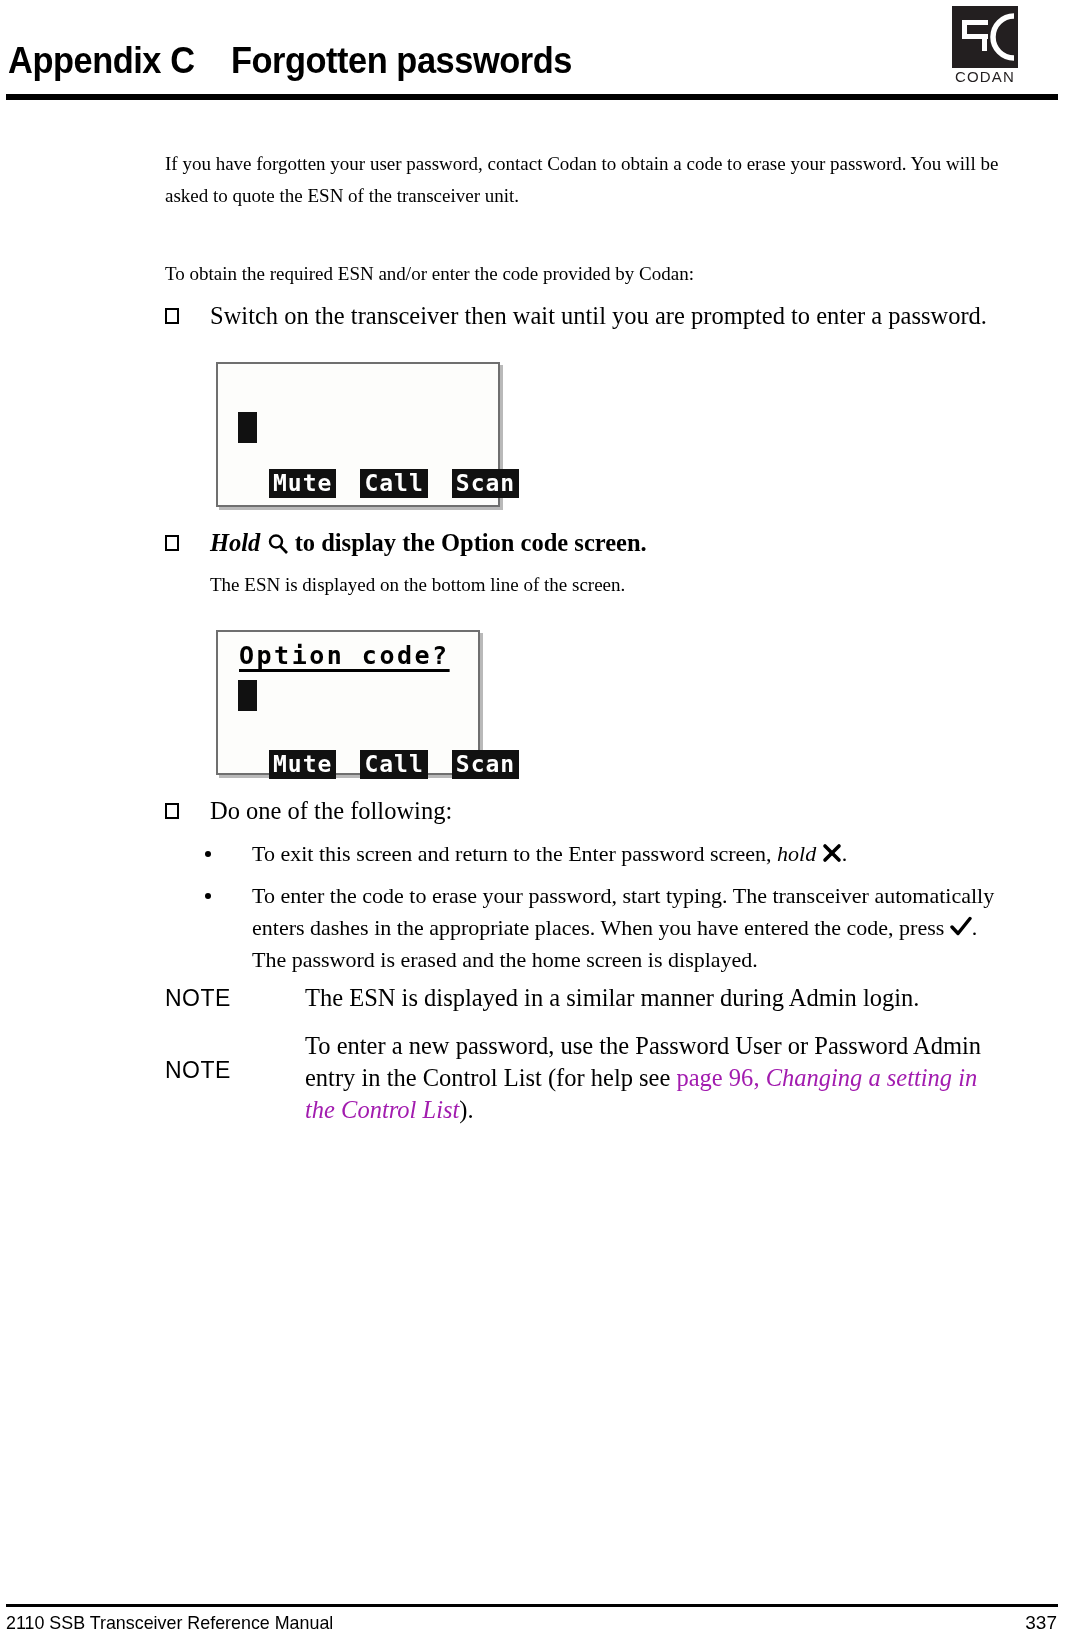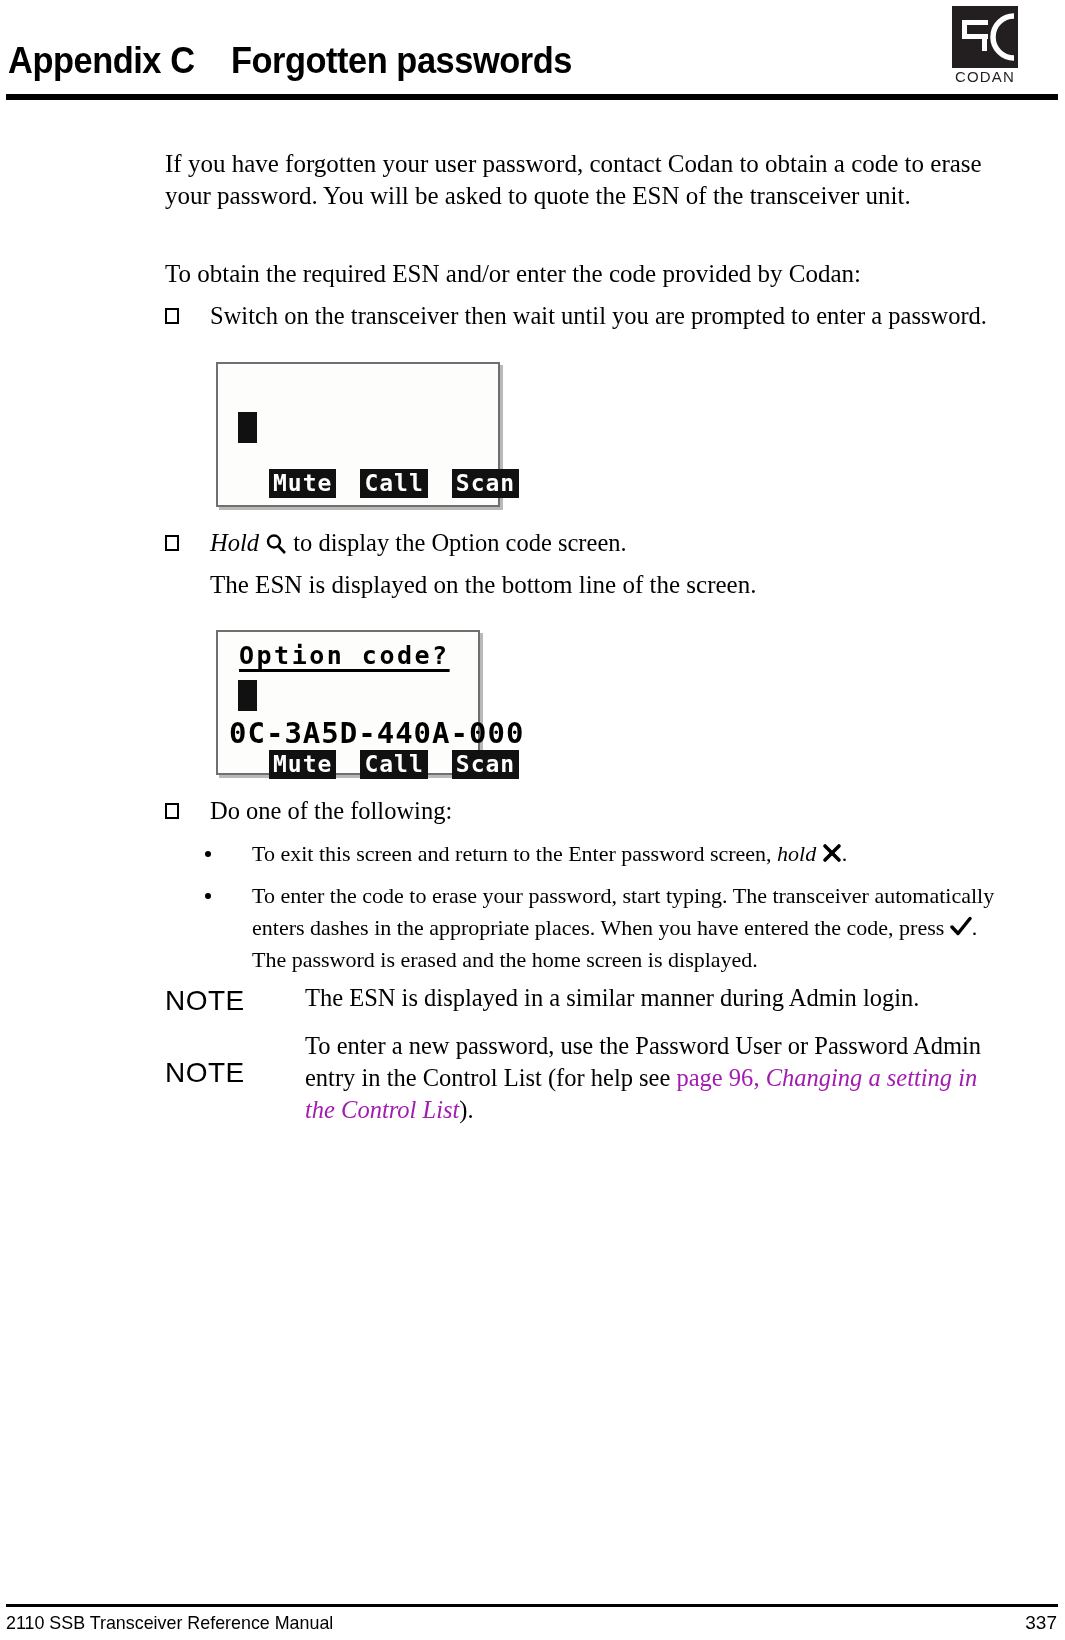--- a/index.html
+++ b/index.html
@@ -69,21 +69,21 @@
     font-family: "Liberation Sans", sans-serif;
     font-size: 15px;
     letter-spacing: 1.2px;
     color: #231f20;
   }
 
   
   .para {
     position: absolute;
     font-family: "Liberation Serif", serif;
-    font-size: 25px;
+    font-size: 19px;
     line-height: 32px;
     color: #000000;
   }
   .intro {
     left: 165px;
     top: 148px;
     width: 845px;
   }
   .lead {
     left: 165px;
@@ -125,21 +125,21 @@
     border-radius: 50%;
   }
   .sub .subtext {
     display: block;
     margin-left: 47px;
   }
 
   .note-label {
     position: absolute;
     font-family: "Liberation Sans", sans-serif;
-    font-size: 28px;
+    font-size: 23px;
     letter-spacing: 0.5px;
   }
   .note-body {
     position: absolute;
     font-family: "Liberation Serif", serif;
     font-size: 24.5px;
     line-height: 32px;
   }
   .link {
     color: #a21caf;
@@ -271,34 +271,33 @@
   <div class="lcd-cursor" style="left:20px; top:48px;"></div>
   <div class="lcd-softkeys" style="left:25px; top:105px;">
     <span class="softkey">Mute</span>
     <span class="sk-gap"></span>
     <span class="softkey">Call</span>
     <span class="sk-gap"></span>
     <span class="softkey">Scan</span>
   </div>
 </div>
 
-<div class="cbitem" style="left:165px; top:527px; width:845px;">
+<div class="cbitem" style="left:165px; top:527px; width:845px;font-weight:bold;">
   <span class="cbox"></span>
   <span class="cbtext"><i>Hold</i>&nbsp;<span class="ic ic-mag"><svg width="22" height="22" viewBox="0 0 22 22">
           <circle cx="9" cy="8.5" r="6" fill="none" stroke="#000" stroke-width="2.4"></circle>
           <line x1="13.3" y1="13" x2="20" y2="20" stroke="#000" stroke-width="2.6"></line>
         </svg></span>&nbsp;<span>to display the Option code screen.</span></span>
 </div>
 
 <div class="para" style="left:210px; top:569px; width:800px;">The ESN is displayed on the bottom line of the screen.</div>
 
 <div class="lcd" style="left:216px; top:630px; width:264px; height:145px;">
   <div class="lcd-title" style="left:21px; top:9px;">Option code?</div>
   <div class="lcd-cursor" style="left:20px; top:48px;"></div>
-  <div class="lcd-esn" style="left:11px; top:84px;">0C-3A5D-440A-000</div>
   <div class="lcd-softkeys" style="left:25px; top:118px;">
     <span class="softkey">Mute</span>
     <span class="sk-gap"></span>
     <span class="softkey">Call</span>
     <span class="sk-gap"></span>
     <span class="softkey">Scan</span>
   </div>
 </div>
 
 <div class="cbitem" style="left:165px; top:795px; width:845px;">

